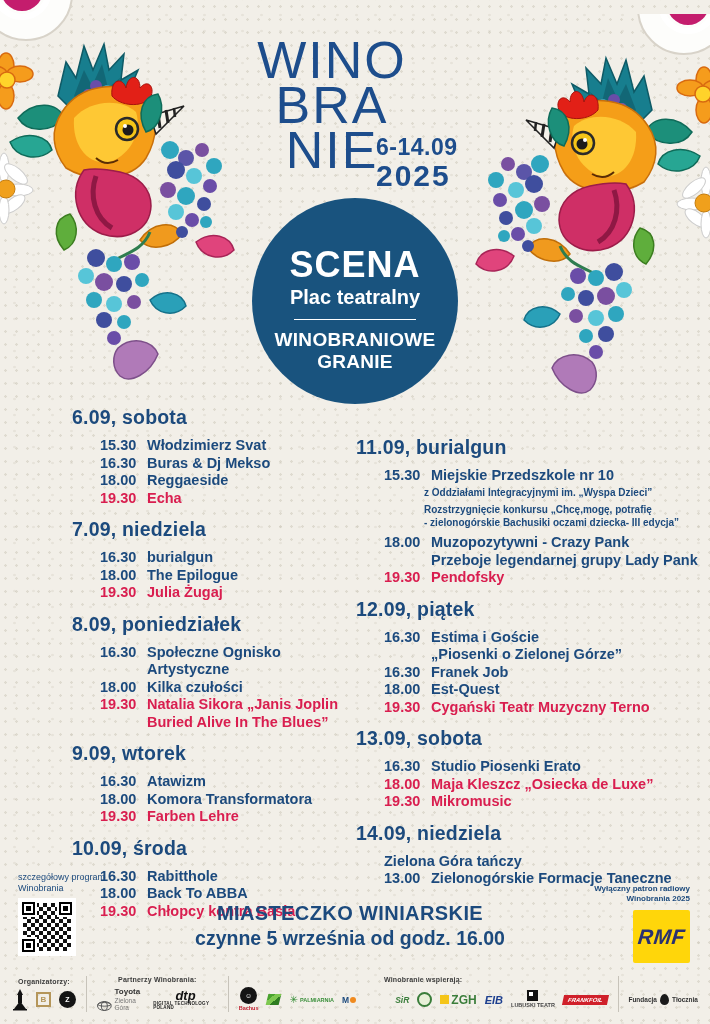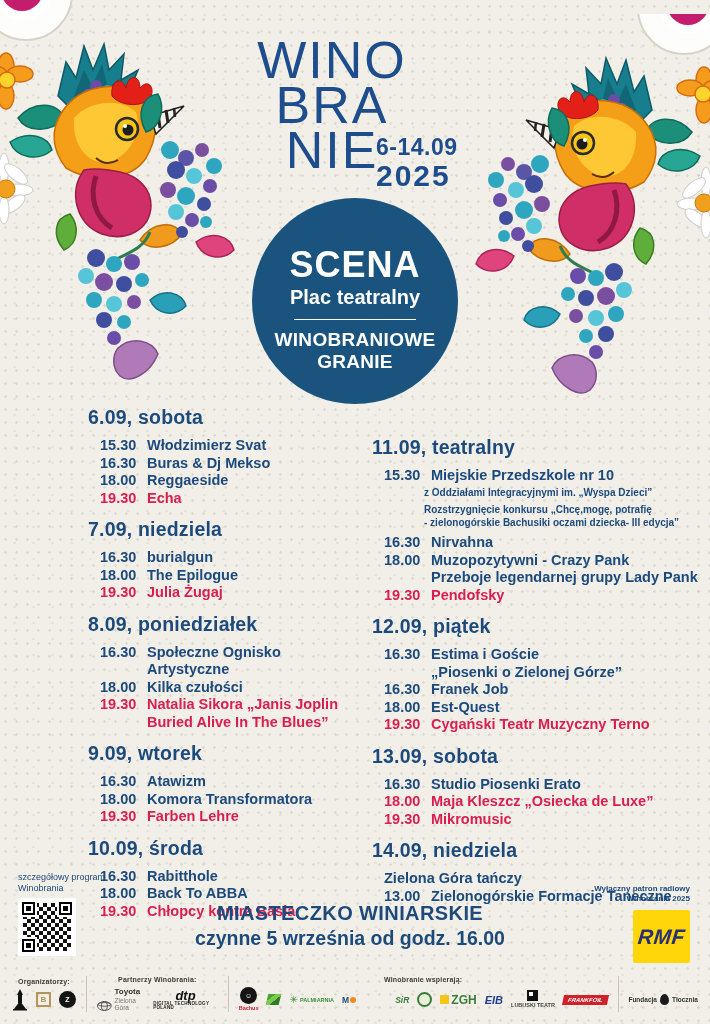--- a/index.html
+++ b/index.html
@@ -32,21 +32,21 @@
   .scene-title { font-size:36px; font-weight:bold; letter-spacing:1px; line-height:38px;margin-top:17px; }
   .scene-sub { font-size:20px; font-weight:600; margin-top:2px; }
   .scene-div { width:122px; height:1.5px; background:#fff; margin:10px auto 9px; }
   .scene-sub2 { font-size:19px; font-weight:bold; line-height:22px; white-space:pre-line; letter-spacing:.3px; }
 
   
   .col { position:absolute; z-index:3; }
   .col-left { left:72px; top:406px; width:292px; }
   .col-right { left:356px; top:436px; width:346px; }
   .day-block { margin-bottom:11px; }
-  .day { font-size:19.5px; font-weight:bold; margin:0 0 8px 16px; color:#1c4a7d; letter-spacing:.2px; }
+  .day { font-size:19.5px; font-weight:bold; margin:0 0 8px 0; color:#1c4a7d; letter-spacing:.2px; }
   .events { margin-left:28px; }
   .event { font-size:14.5px; font-weight:bold; line-height:17.5px; color:#1c4a7d;
            padding-left:47px; text-indent:-47px; }
   .event .time { display:inline-block; width:47px; text-indent:0; }
   .event .name { white-space:pre-line; }
   .event.red { color:#d91e4f; }
   .detail { font-size:10px; font-weight:bold; line-height:12.5px; color:#1c4a7d;
             margin:2px 0 5px 40px; white-space:pre-line; }
 
   
@@ -276,27 +276,26 @@
       <div class="events">
         <div class="event"><span class="time">16.30</span><span class="name">Rabitthole</span></div>
         <div class="event"><span class="time">18.00</span><span class="name">Back To ABBA</span></div>
         <div class="event red"><span class="time">19.30</span><span class="name">Chłopcy kontra Basia</span></div>
       </div>
     </div>
   </div>
 
   <div class="col col-right">
     <div class="day-block">
-      <h2 class="day">11.09, teatralny</h2>
+      <h2 class="day">11.09, burialgun</h2>
       <div class="events">
         <div class="event"><span class="time">15.30</span><span class="name">Miejskie Przedszkole nr 10</span></div>
         <div class="detail">z Oddziałami Integracyjnymi im. „Wyspa Dzieci”</div>
         <div class="detail">Rozstrzygnięcie konkursu „Chcę,mogę, potrafię
 - zielonogórskie Bachusiki oczami dziecka- III edycja”</div>
-        <div class="event"><span class="time">16.30</span><span class="name">Nirvahna</span></div>
         <div class="event"><span class="time">18.00</span><span class="name">Muzopozytywni - Crazy Pank
 Przeboje legendarnej grupy Lady Pank</span></div>
         <div class="event red"><span class="time">19.30</span><span class="name">Pendofsky</span></div>
       </div>
     </div>
     <div class="day-block">
       <h2 class="day">12.09, piątek</h2>
       <div class="events">
         <div class="event"><span class="time">16.30</span><span class="name">Estima i Goście
 „Piosenki o Zielonej Górze”</span></div>

